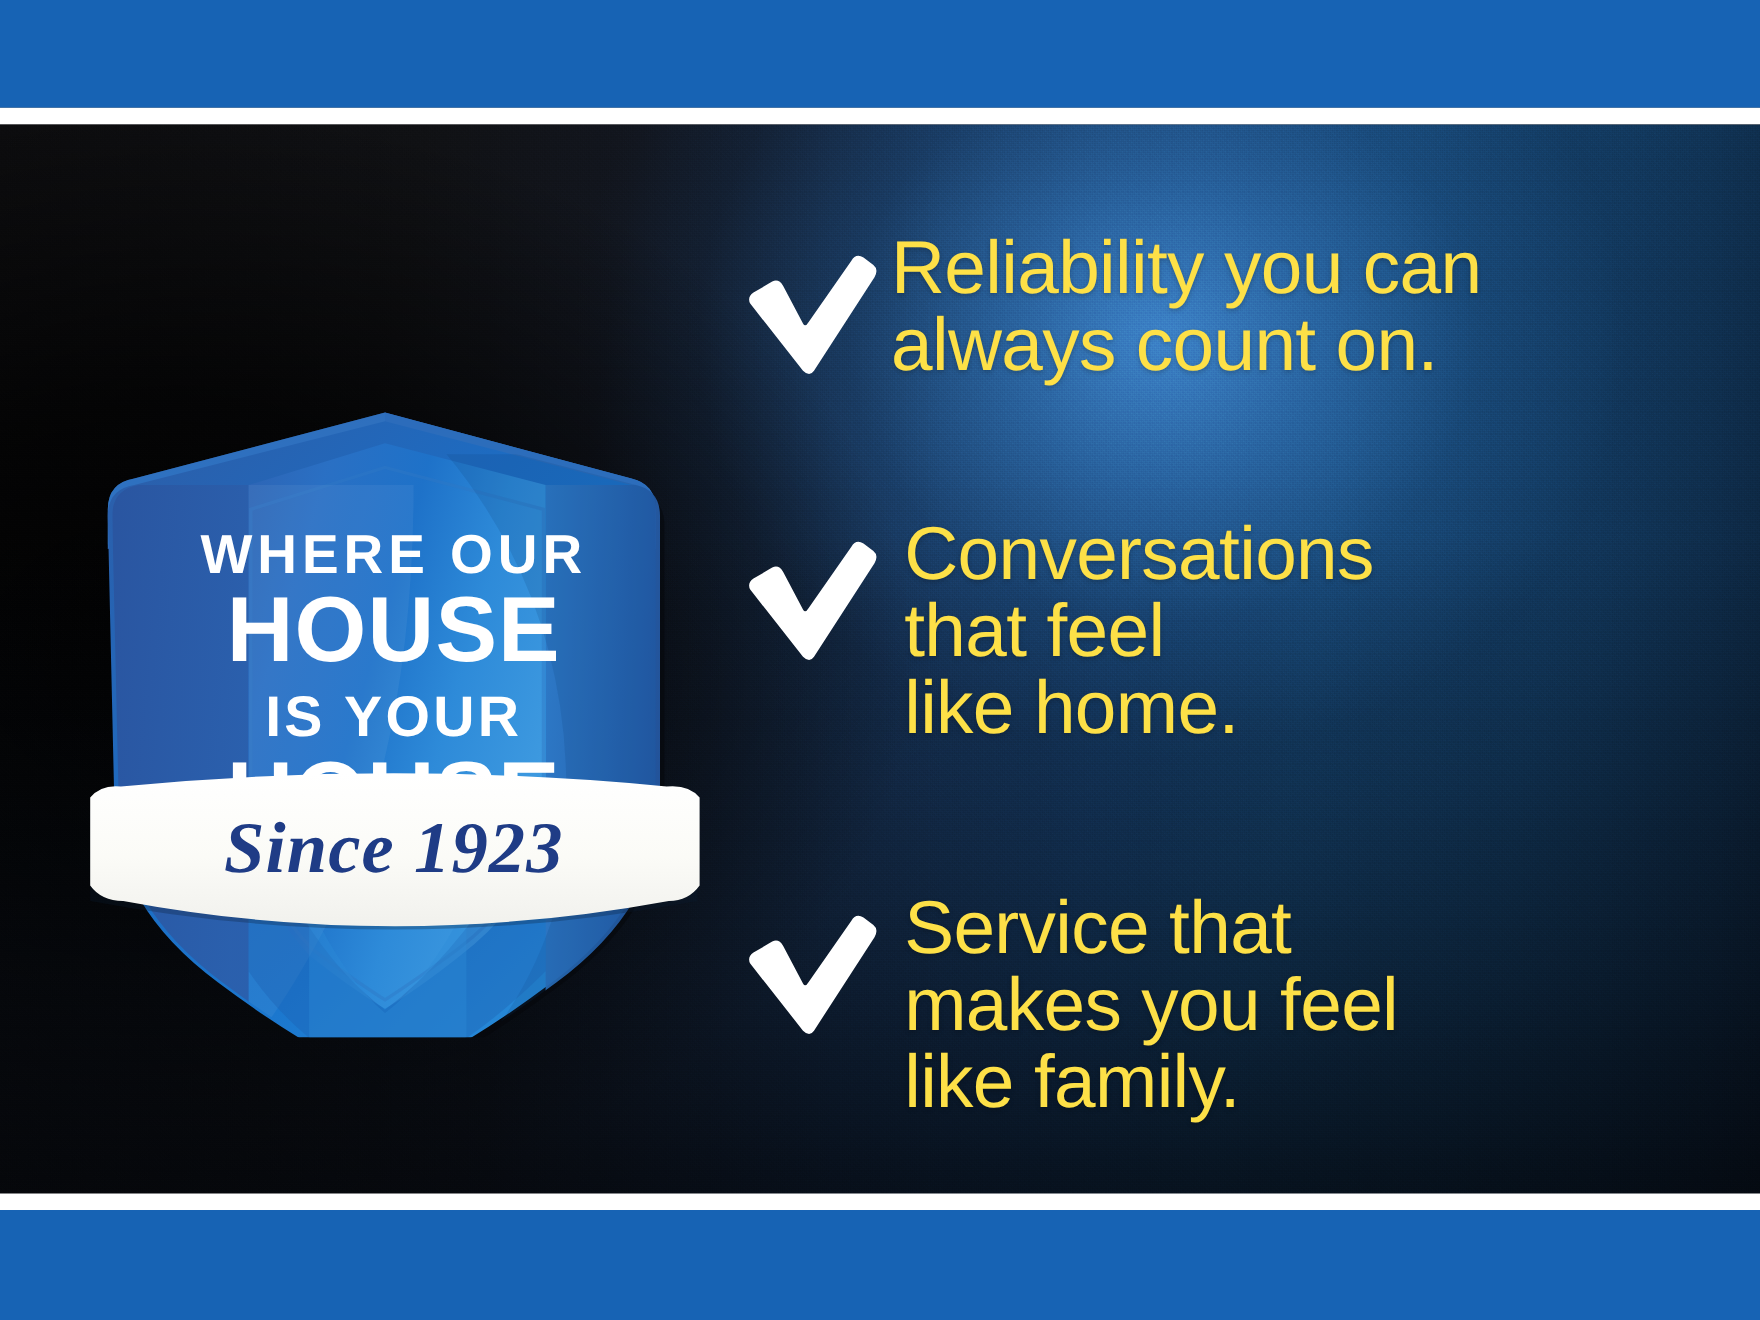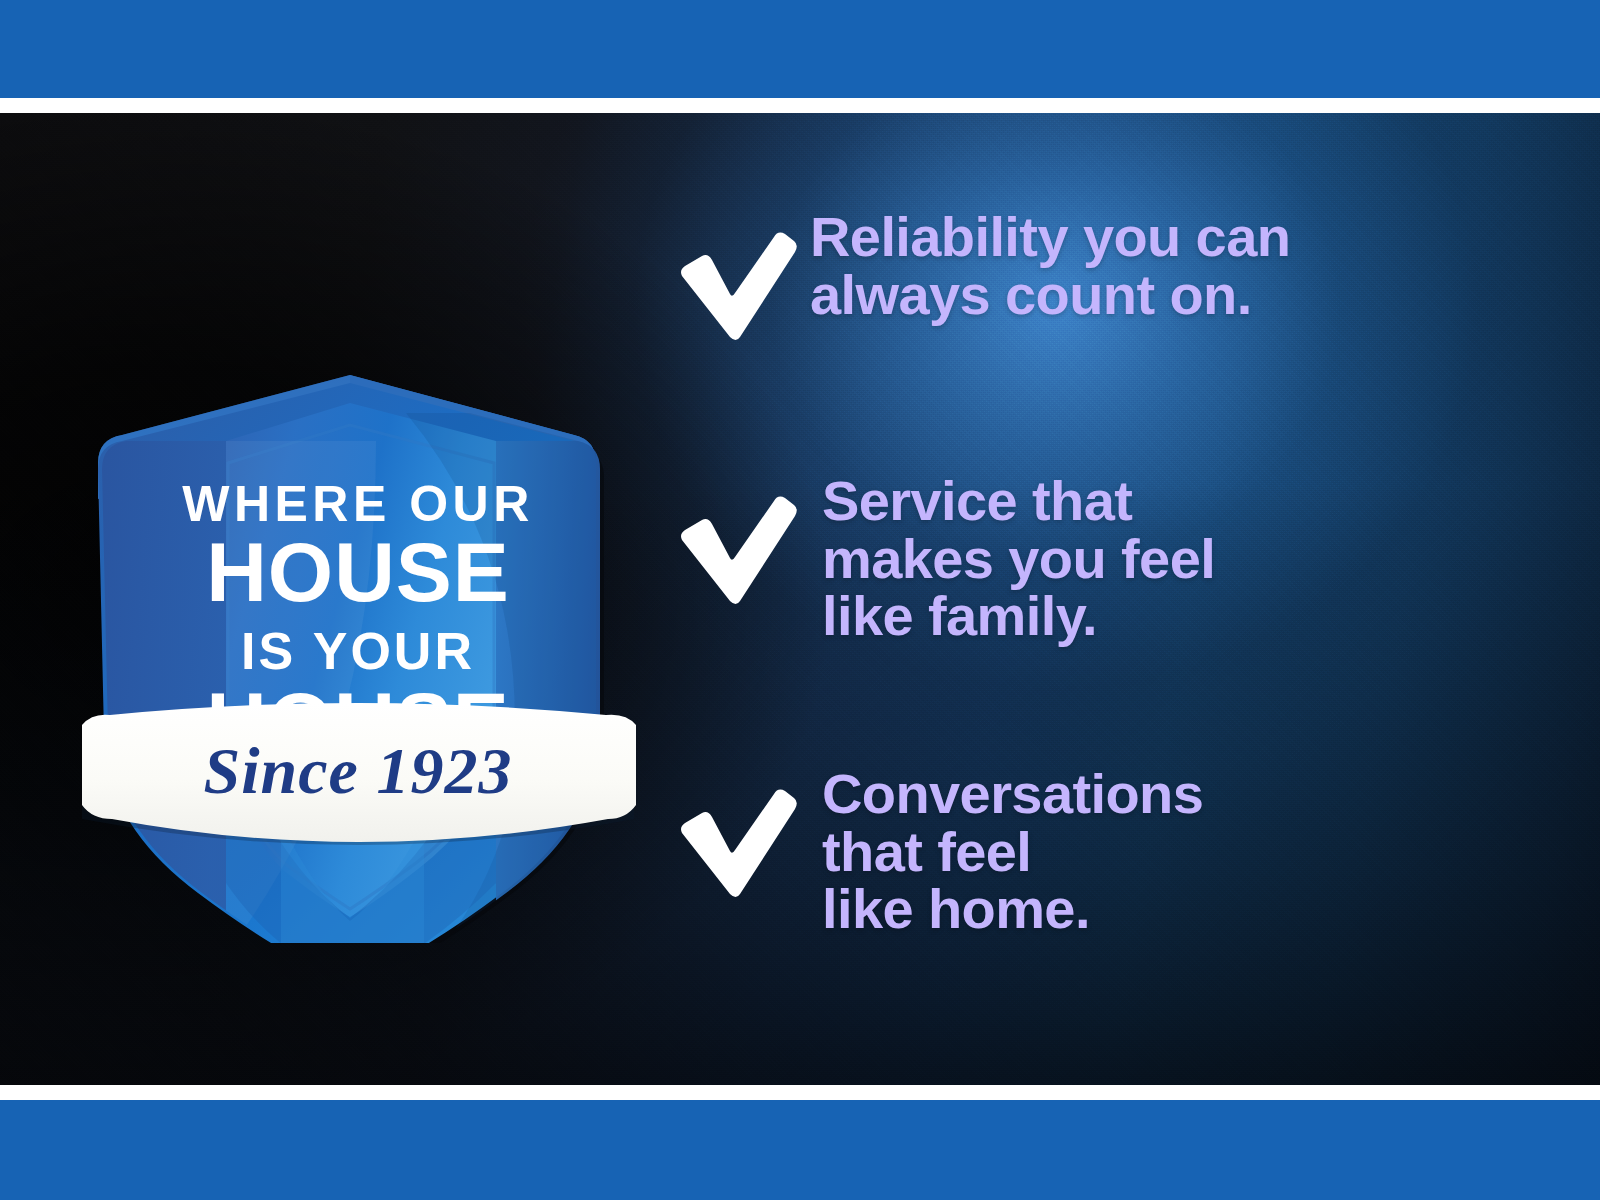--- a/index.html
+++ b/index.html
@@ -134,25 +134,25 @@
   .check {
     flex: 0 0 auto;
     width: 132px;
     height: 118px;
     margin-top: 16px;
   }
   .check svg { display: block; }
 
   .benefit-text {
     flex: 1 1 auto;
-    color: #c4b5fd;
+    color: #fde047;
     font-family: "Liberation Sans", sans-serif;
-    font-size: 56px;
+    font-size: 68px;
     line-height: 1.03;
-    font-weight: 700;
+    font-weight: 400;
     letter-spacing: -0.6px;
     white-space: pre-line;
     margin-left: 10px;
     text-shadow: 0 2px 5px rgba(0,0,0,0.22);
   }
   .b2 .benefit-text { margin-left: 22px; }
   .b3 .benefit-text { margin-left: 22px; }
 </style>
 </head>
 <body>
@@ -279,47 +279,47 @@
       <div class="benefit b1">
         <span class="check">
           <svg width="132" height="118" viewBox="0 0 132 118" xmlns="http://www.w3.org/2000/svg">
             <path d="M14 52 Q11 46 17 42 L34 32 Q40 29 44 36 L62 70 Q64 74 67 69
                      L106 13 Q110 6 117 10 L126 17 Q131 21 127 28 L72 113
                      Q68 119 62 113 Z" fill="#ffffff"></path>
           </svg>
         </span>
         <div class="benefit-text">Reliability you can
 always count on.</div>
+      </div>
+
+      <div class="benefit b3">
+        <span class="check">
+          <svg width="132" height="118" viewBox="0 0 132 118" xmlns="http://www.w3.org/2000/svg">
+            <path d="M14 52 Q11 46 17 42 L34 32 Q40 29 44 36 L62 70 Q64 74 67 69
+                     L106 13 Q110 6 117 10 L126 17 Q131 21 127 28 L72 113
+                     Q68 119 62 113 Z" fill="#ffffff"></path>
+          </svg>
+        </span>
+        <div class="benefit-text">Conversations
+that feel
+like home.</div>
       </div>
 
       <div class="benefit b2">
         <span class="check">
           <svg width="132" height="118" viewBox="0 0 132 118" xmlns="http://www.w3.org/2000/svg">
             <path d="M14 52 Q11 46 17 42 L34 32 Q40 29 44 36 L62 70 Q64 74 67 69
                      L106 13 Q110 6 117 10 L126 17 Q131 21 127 28 L72 113
                      Q68 119 62 113 Z" fill="#ffffff"></path>
           </svg>
         </span>
         <div class="benefit-text">Service that
 makes you feel
 like family.</div>
       </div>
 
-      <div class="benefit b3">
-        <span class="check">
-          <svg width="132" height="118" viewBox="0 0 132 118" xmlns="http://www.w3.org/2000/svg">
-            <path d="M14 52 Q11 46 17 42 L34 32 Q40 29 44 36 L62 70 Q64 74 67 69
-                     L106 13 Q110 6 117 10 L126 17 Q131 21 127 28 L72 113
-                     Q68 119 62 113 Z" fill="#ffffff"></path>
-          </svg>
-        </span>
-        <div class="benefit-text">Conversations
-that feel
-like home.</div>
-      </div>
-
     </div>
   </div>
 
   <div class="band-rule rule-bottom"></div>
   <div class="band band-bottom"></div>
 
 </div>
 
 </body></html>

